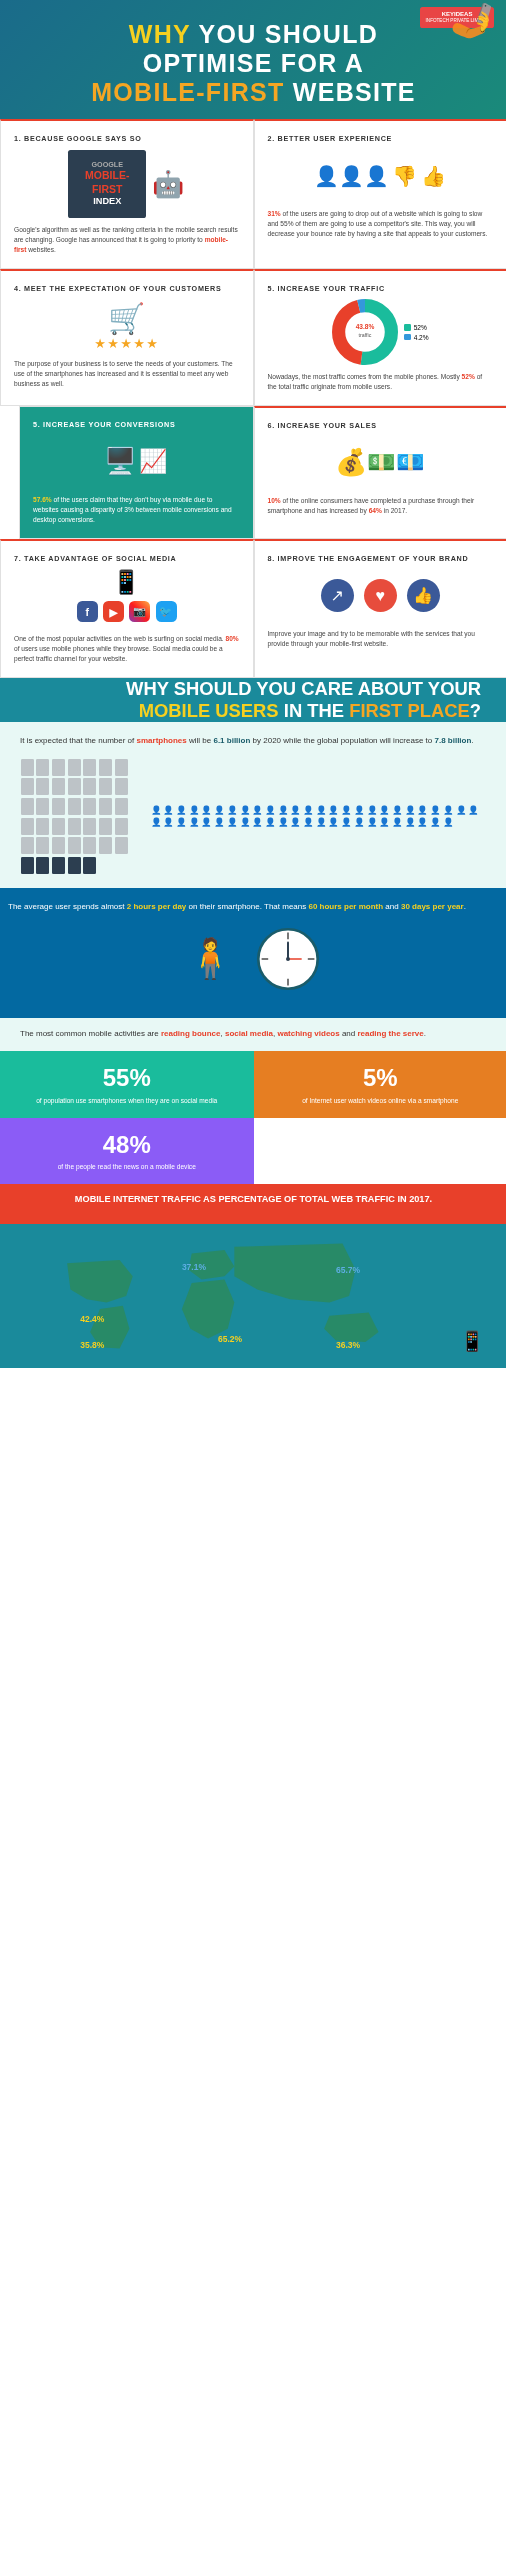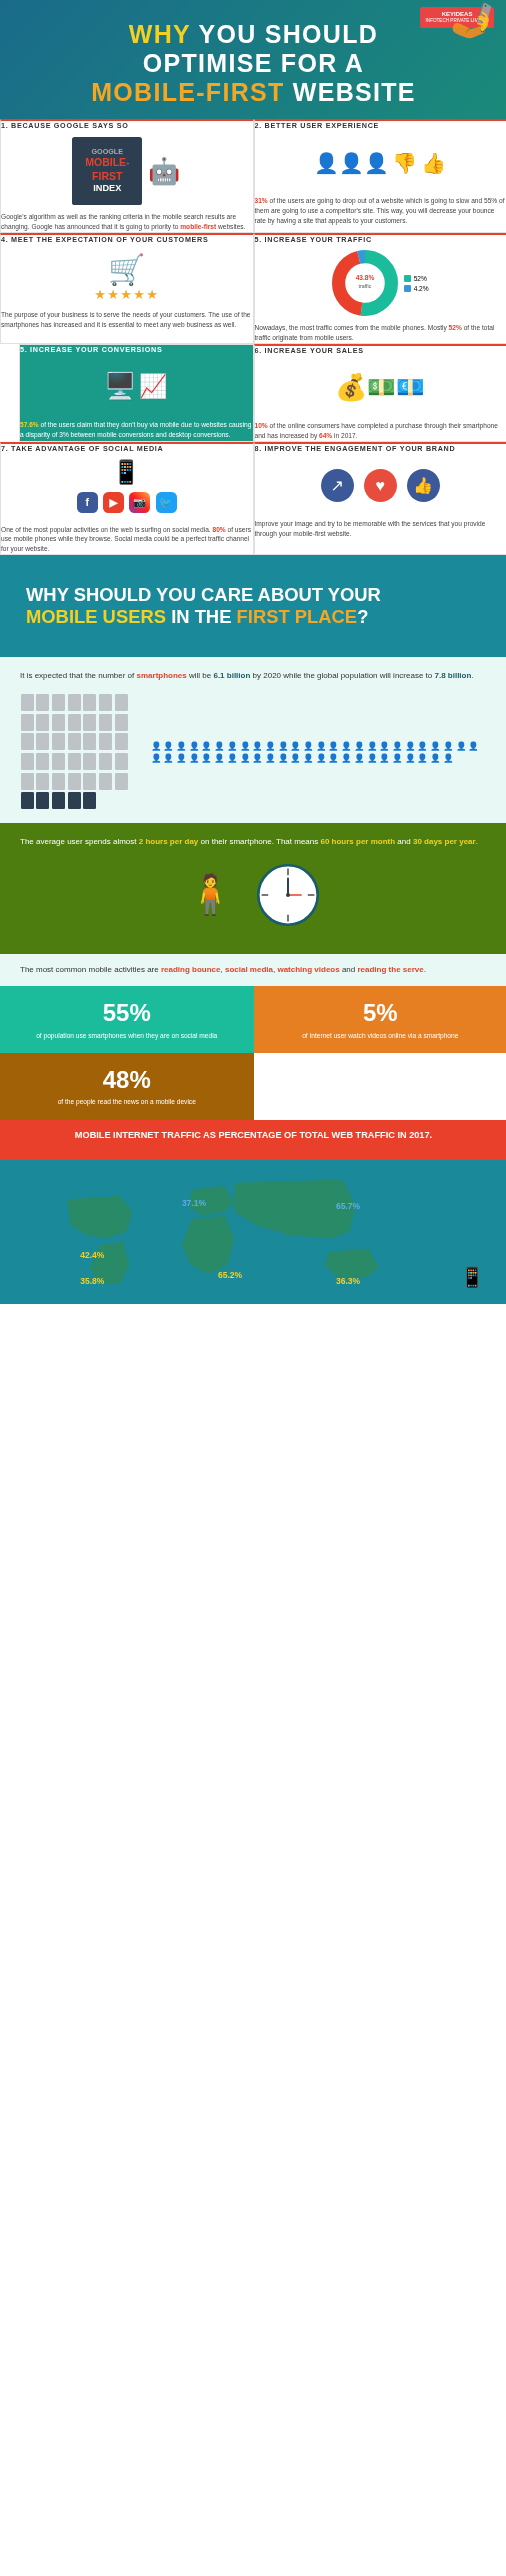--- a/index.html
+++ b/index.html
@@ -41,20 +41,21 @@
     .header h1 .accent-yellow { color: #f5d020; }
     .header h1 .accent-orange { color: #f5a623; }
 
     
     .sections-grid {
       display: grid;
       grid-template-columns: 1fr 1fr;
       gap: 0;
     }
     .section-box {
+      padding: 13px;
       border: 0.7px solid #e0e0e0;
       position: relative;
       overflow: hidden;
     }
     .section-box.teal { background: #1a9b8a; margin-left: 19px; }
     .section-box.white { background: #ffffff; }
 
     .section-number {
       font-size: 7.2px;
       font-weight: bold;
@@ -86,21 +87,21 @@
     .mobile-first-box {
       background: #2c3e50;
       color: white;
       padding: 10px 13px;
       text-align: center;
       border-radius: 2.6px;
       font-size: 9.2px;
       font-weight: bold;
       text-transform: uppercase;
       line-height: 1.3;
-      width: 70px;
+      width: 78px;
     }
     .mobile-first-box .line1 { font-size: 7.2px; color: #aaa; }
     .mobile-first-box .line2 { font-size: 10.5px; color: #e8402a; font-weight: 900; }
     .mobile-first-box .line3 { font-size: 9.2px; }
 
     
     .robot-icon {
       font-size: 26px;
       margin-left: 6.6px;
     }
@@ -145,22 +146,22 @@
       display: flex;
       align-items: center;
       justify-content: center;
       font-size: 16px;
     }
     .eng-share { background: #3b5998; color: white; }
     .eng-heart { background: #e74c3c; color: white; }
     .eng-like { background: #3b5998; color: white; }
     .why-care-header {
       background: #1a8a9b;
-      padding: 29px 26px;
-      text-align: left;
+      padding: 0 26px;
+      text-align: right;
     }
     .why-care-header h2 {
       font-size: 18.4px;
       font-weight: 900;
       text-transform: uppercase;
       color: white;
       line-height: 1.2;
     }
     .why-care-header h2 .accent-yellow { color: #f5d020; }
     .why-care-header h2 .accent-orange { color: #f5a623; }
@@ -190,21 +191,21 @@
       grid-template-columns: 1fr 1fr;
       gap: 0;
     }
     .stat-box {
       padding: 13px;
       text-align: center;
     }
     .stat-box.blue { background: #2980b9; }
     .stat-box.teal { background: #1abc9c; }
     .stat-box.orange { background: #e67e22; }
-    .stat-box.red { background: #a16207; }
+    .stat-box.red { background: #8b5cf6; }
     .stat-number {
       font-size: 24px;
       font-weight: 900;
       color: white;
     }
     .stat-label {
       font-size: 6.6px;
       color: white;
       line-height: 1.4;
       margin-top: 3.3px;
@@ -492,21 +493,21 @@
         <span style="font-size:8.6px;color:#e8402a">👤</span>
         <span style="font-size:8.6px;color:#e8402a">👤</span>
         <span style="font-size:8.6px;color:#e8402a">👤</span>
         <span style="font-size:8.6px;color:#e8402a">👤</span>
         <span style="font-size:8.6px;color:#e8402a">👤</span>
         <span style="font-size:8.6px;color:#e8402a">👤</span>
     </div>
   </div>
 </div>
 
-<div style="background:#4d7c0f;padding:13px 20px;">
+<div style="background:#0369a1;padding:13px 8px;">
   <p class="info-text white" style="color:white;">
     The average user spends almost <span style="color:#f5d020;font-weight:bold;">2 hours per day</span> on their smartphone. That means <span style="color:#f5d020;font-weight:bold;">60 hours per month</span> and <span style="color:#f5d020;font-weight:bold;">30 days per year</span>.
   </p>
 
   <div class="clock-container">
 
     <span style="font-size:39px;">🧍</span>
 
     <svg width="66" height="66" viewBox="0 0 100 100" class="clock-svg">
       <circle cx="50" cy="50" r="45" fill="white" stroke="#1a5c6a" stroke-width="4"></circle>

